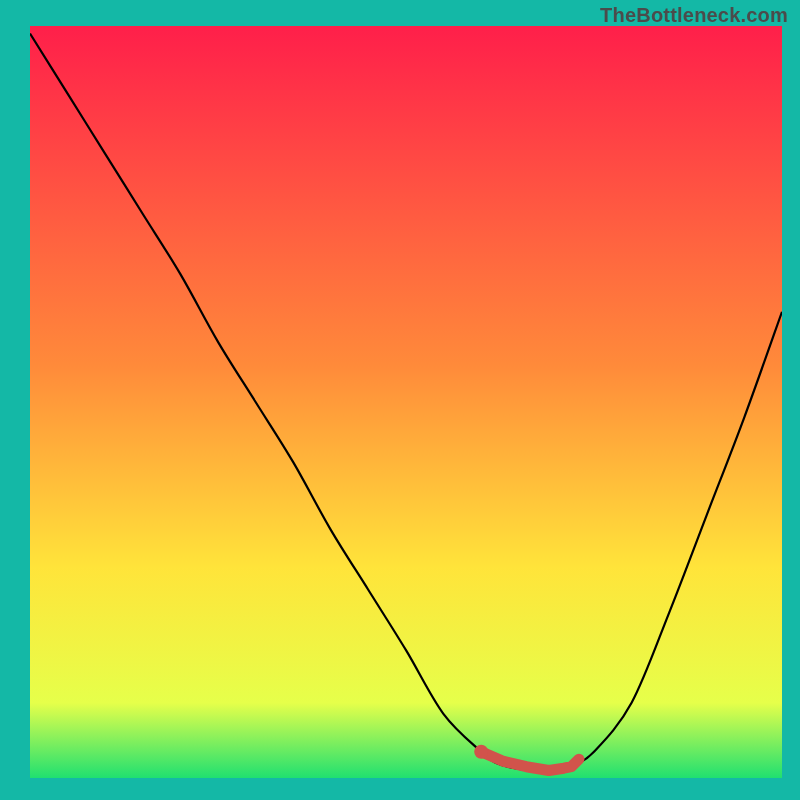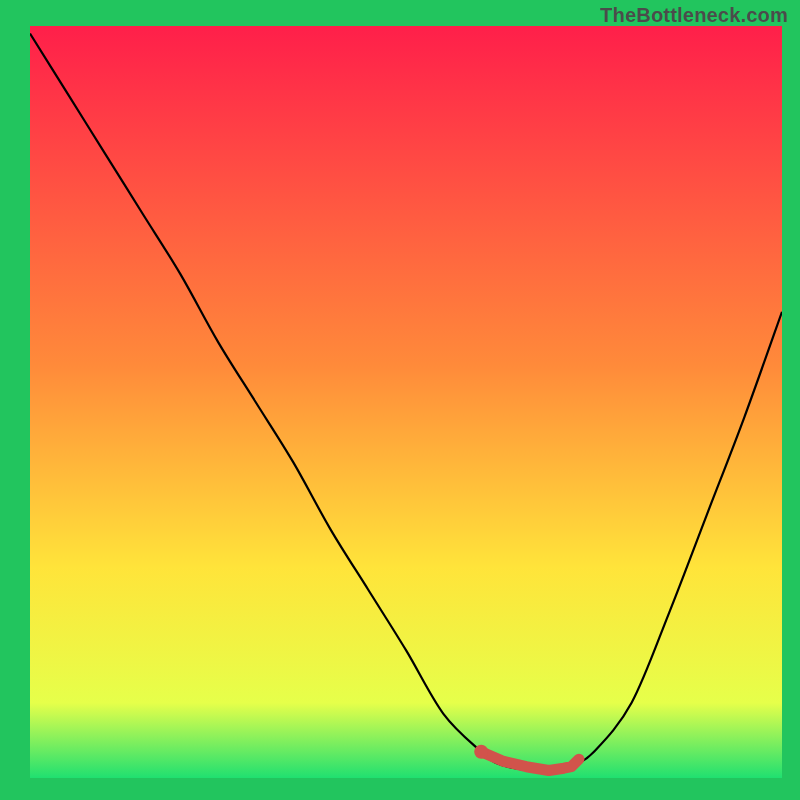--- a/index.html
+++ b/index.html
@@ -8,21 +8,21 @@
     background: #000;
     width: 800px;
     height: 800px;
     overflow: hidden;
     font-family: Arial, Helvetica, sans-serif;
   }
   .frame {
     position: relative;
     width: 800px;
     height: 800px;
-    background: #22c55e;
+    background: #14b8a6;
   }
   .watermark {
     position: absolute;
     top: 4px;
     right: 12px;
     color: #4b4b4b;
     font-size: 20px;
     font-weight: 600;
     letter-spacing: 0.2px;
     z-index: 10;

